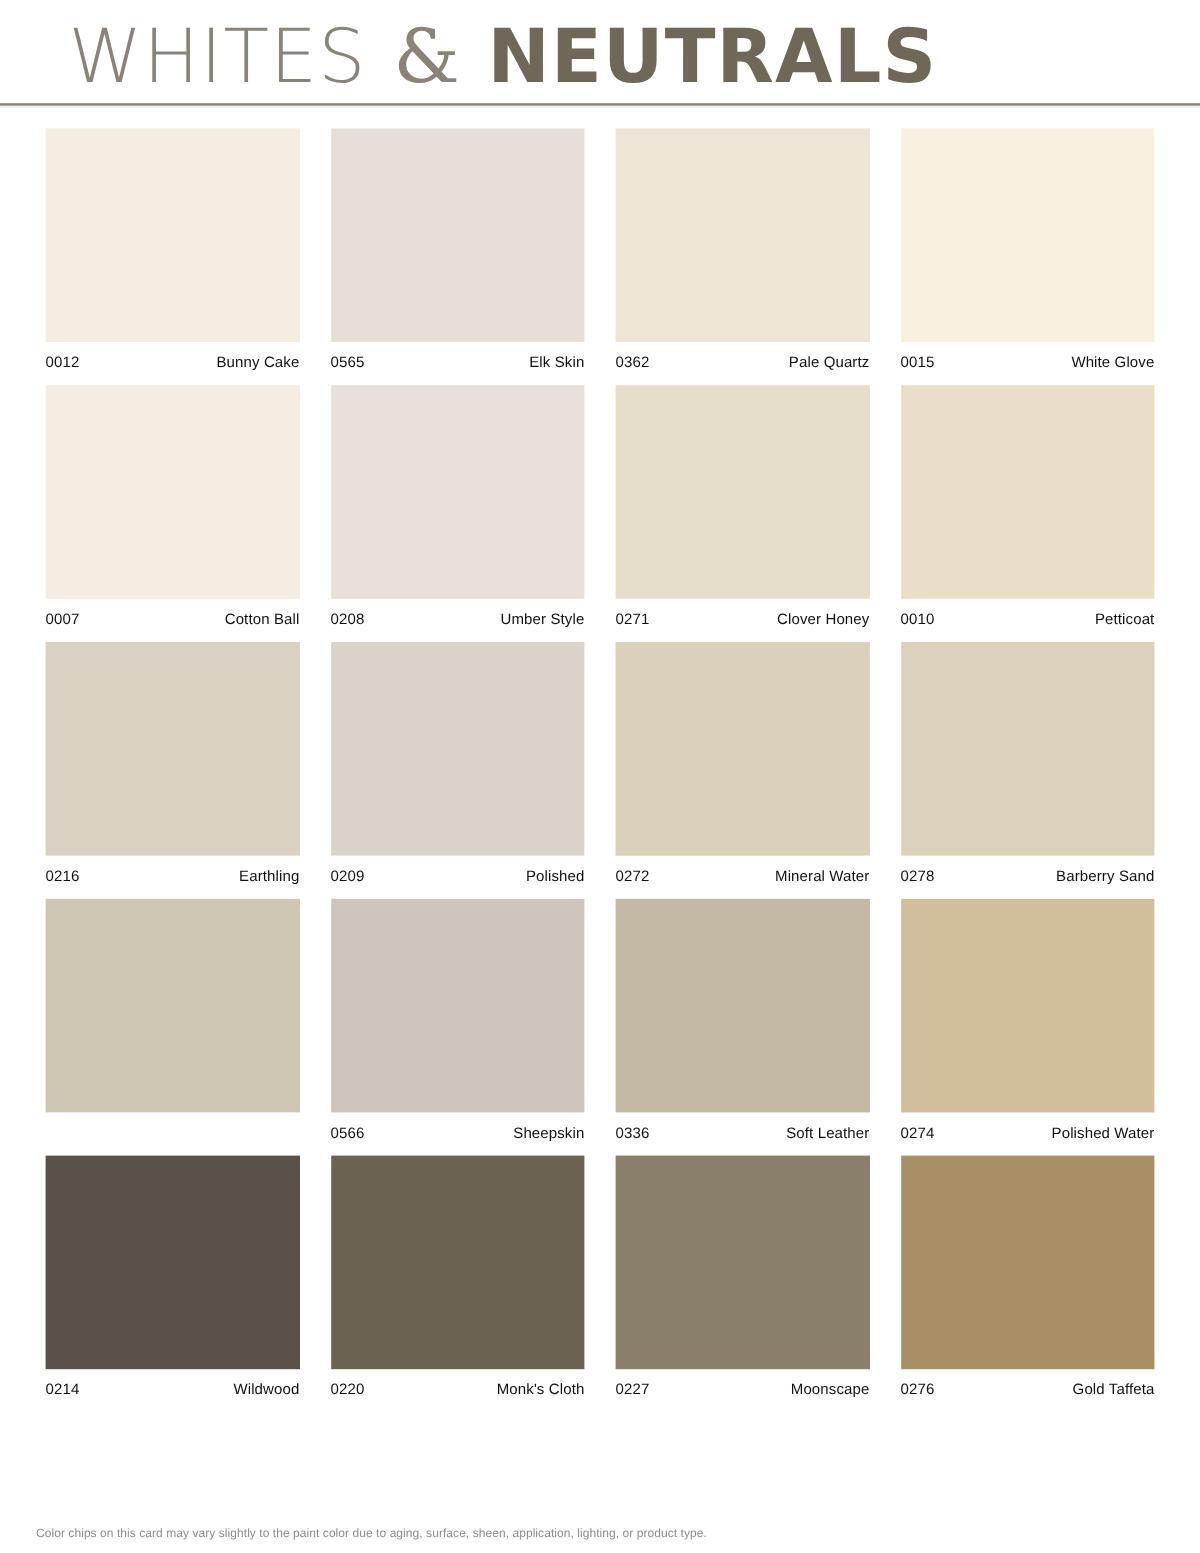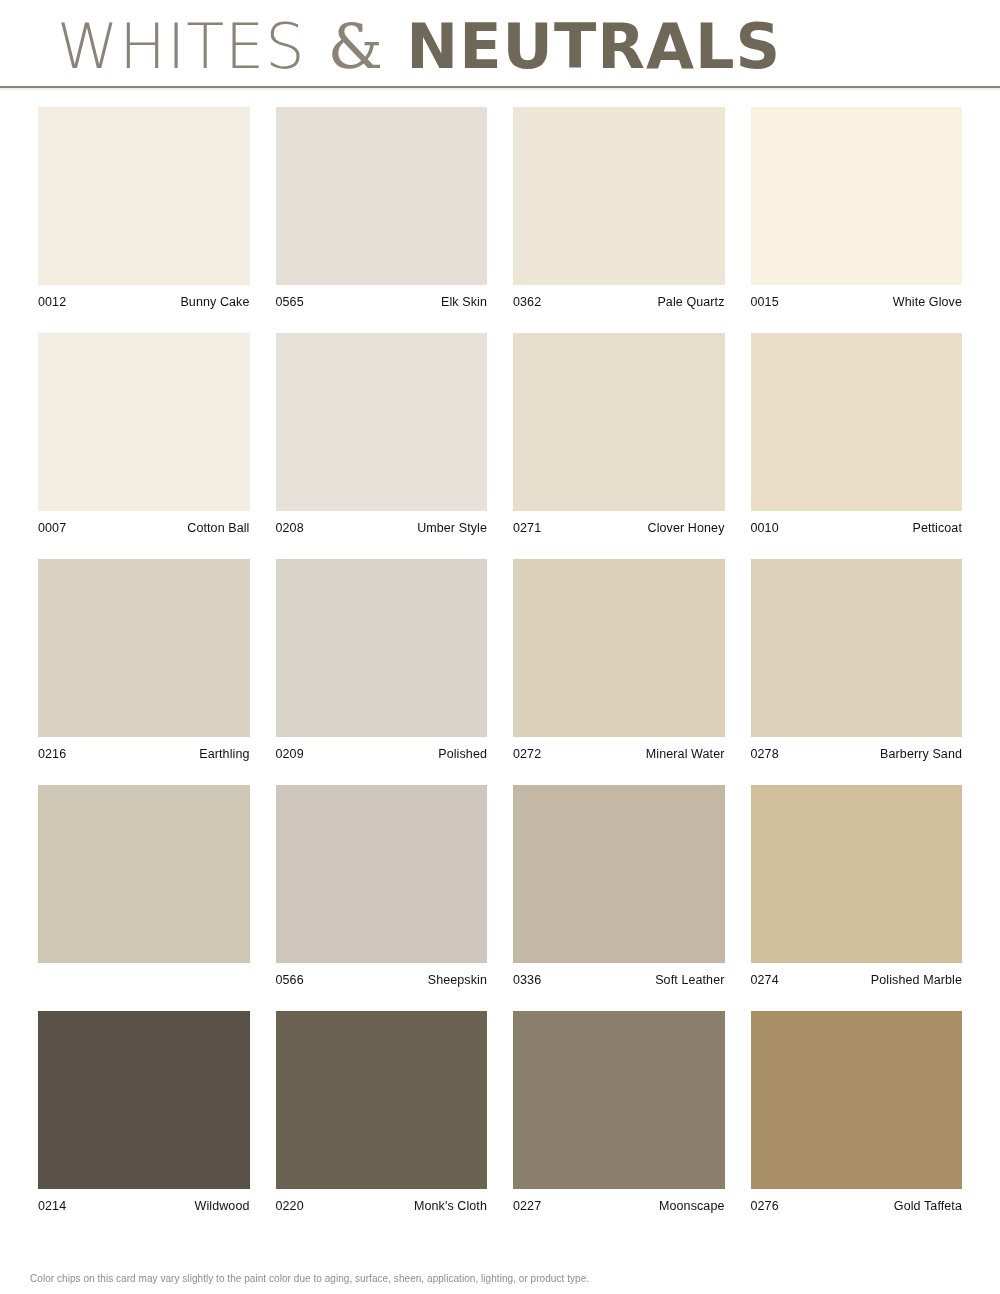--- a/index.html
+++ b/index.html
@@ -79,21 +79,21 @@
     flex-direction: column;
   }
   .chip {
     width: 100%;
     height: 178px;
   }
   .chip-labels {
     display: flex;
     justify-content: space-between;
     align-items: baseline;
-    padding: 10px 0 24px 0;
+    padding: 10px 0 12px 0;
     font-size: 12.5px;
     color: #111111;
     letter-spacing: 0.1px;
   }
   .chip-code {
     text-align: left;
   }
   .chip-name {
   }
 
@@ -222,21 +222,21 @@
         <div class="chip" style="background: rgb(194, 184, 164);"></div>
         <div class="chip-labels">
           <span class="chip-code">0336</span>
           <span class="chip-name">Soft Leather</span>
         </div>
       </div>
       <div class="swatch-cell">
         <div class="chip" style="background: rgb(208, 190, 156);"></div>
         <div class="chip-labels">
           <span class="chip-code">0274</span>
-          <span class="chip-name">Polished Marble</span>
+          <span class="chip-name">Polished Water</span>
         </div>
       </div>
       <div class="swatch-cell">
         <div class="chip" style="background: rgb(90, 81, 72);"></div>
         <div class="chip-labels">
           <span class="chip-code">0214</span>
           <span class="chip-name">Wildwood</span>
         </div>
       </div>
       <div class="swatch-cell">

